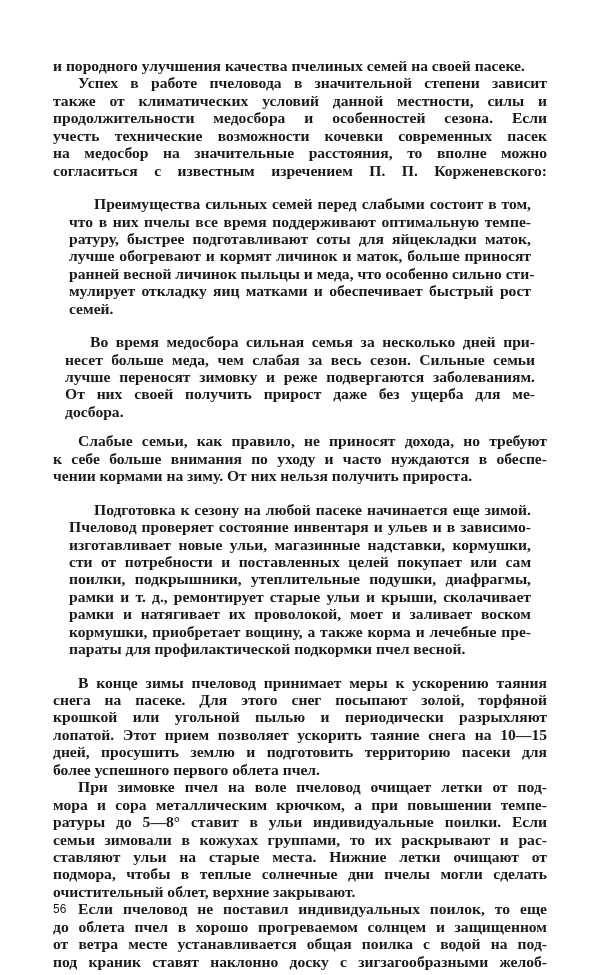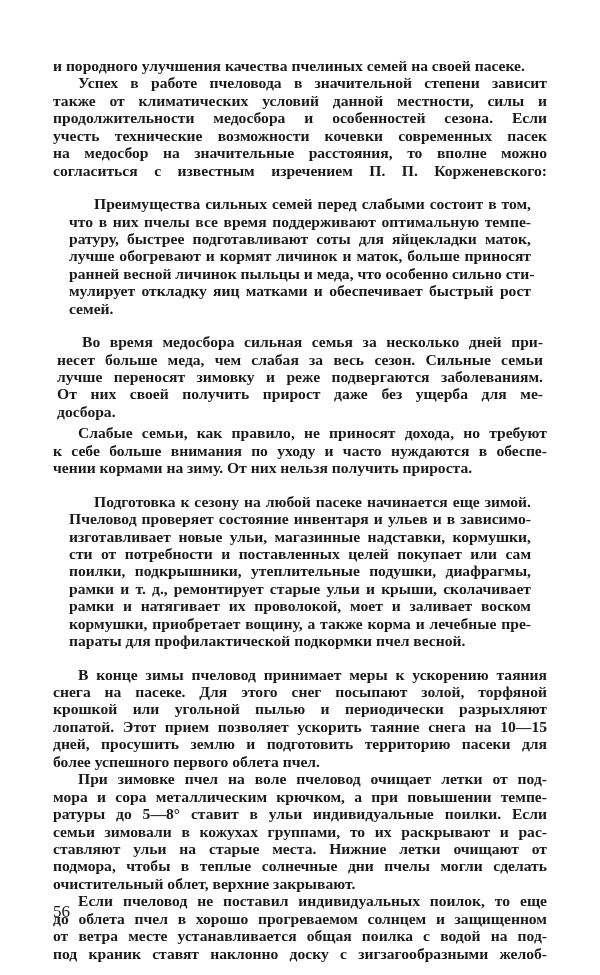--- a/index.html
+++ b/index.html
@@ -10,22 +10,22 @@
     font-size: 15.6px; line-height: 17.45px; color: #1a1a1a; font-weight: bold;
   }
   .line {
     display: block; white-space: nowrap; text-align: justify;
     text-align-last: justify; height: 17.45px; overflow: visible;
   }
   .line.last { text-align-last: left; }
   .line.indent { padding-left: 25px; }
   .page-number {
     position: absolute; left: 53px; top: 902px;
-    font-family: Liberation Serif, serif;
-    font-size: 17px; color: #1a1a1a;
+    font-family: Liberation Sans, sans-serif;
+    font-size: 12px; color: #1a1a1a;
   }
 </style>
 </head>
 <body>
 
 <div class="page">
 
   <p style="margin:0">
     <span class="line last">и породного улучшения качества пчелиных семей на своей пасеке.</span>
   </p>
@@ -42,21 +42,21 @@
   <p style="margin:16px">
     <span class="line indent">Преимущества сильных семей перед слабыми состоит в том,</span>
     <span class="line">что в них пчелы все время поддерживают оптимальную темпе-</span>
     <span class="line">ратуру, быстрее подготавливают соты для яйцекладки маток,</span>
     <span class="line">лучше обогревают и кормят личинок и маток, больше приносят</span>
     <span class="line">ранней весной личинок пыльцы и меда, что особенно сильно сти-</span>
     <span class="line">мулирует откладку яиц матками и обеспечивает быстрый рост</span>
     <span class="line last">семей.</span>
   </p>
 
-  <p style="margin:4px">
+  <p style="margin:12px">
     <span class="line indent">Во время медосбора сильная семья за несколько дней при-</span>
     <span class="line">несет больше меда, чем слабая за весь сезон. Сильные семьи</span>
     <span class="line">лучше переносят зимовку и реже подвергаются заболеваниям.</span>
     <span class="line">От них своей получить прирост даже без ущерба для ме-</span>
     <span class="line last">досбора.</span>
   </p>
 
   <p style="margin:0">
     <span class="line indent">Слабые семьи, как правило, не приносят дохода, но требуют</span>
     <span class="line">к себе больше внимания по уходу и часто нуждаются в обеспе-</span>

